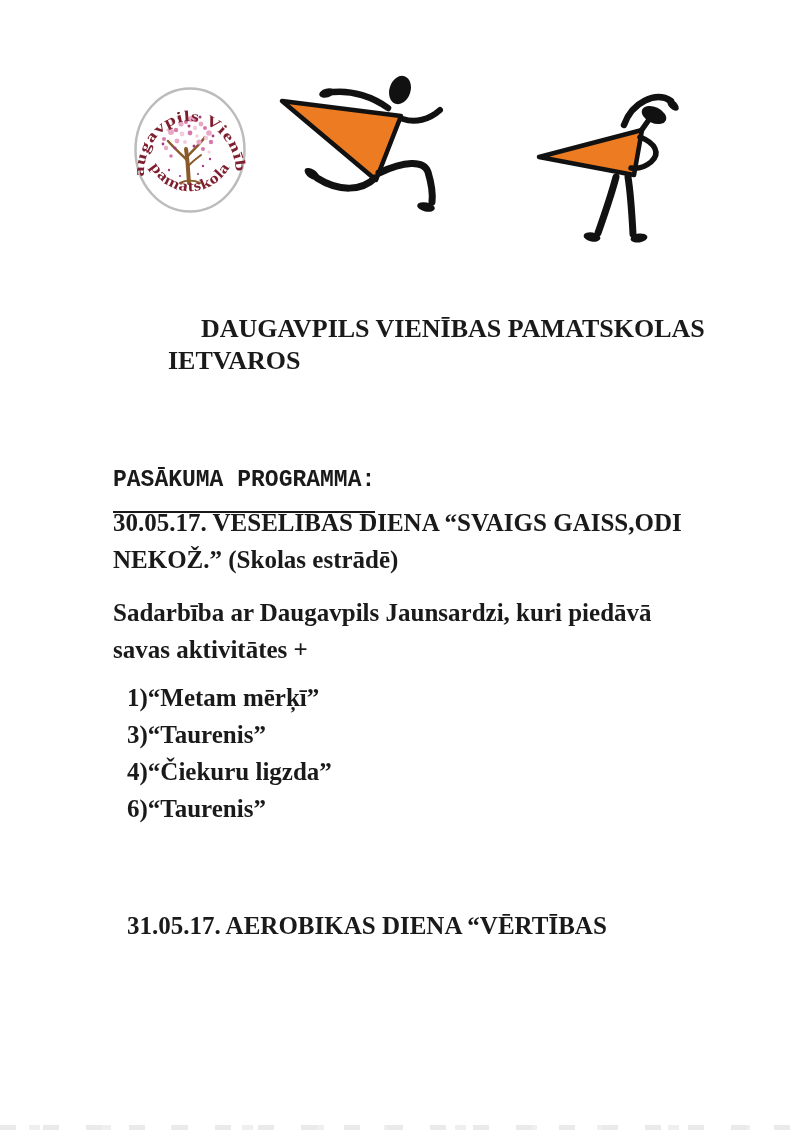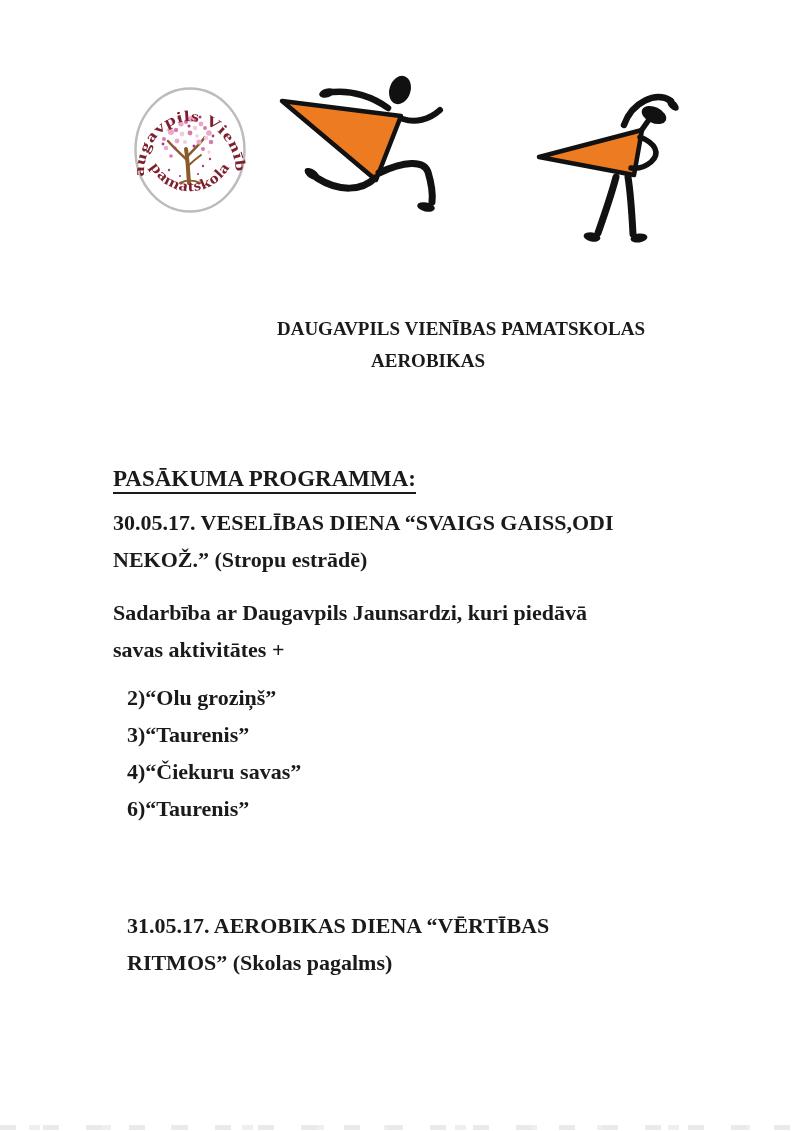--- a/index.html
+++ b/index.html
@@ -8,30 +8,30 @@
     width:800px;height:1131px;
     background:#ffffff;
     overflow:hidden;
     font-family:"Liberation Serif","DejaVu Serif",serif;
     color:#1a1a1a;
   }
   .abs{position:absolute;}
   
   .doc-header{
     left:168px;top:313px;width:520px;
-    text-align:center;font-weight:bold;font-size:19px;
+    text-align:left;font-weight:bold;font-size:26px;
   }
   .doc-header .t1{line-height:31px;transform:translateX(33px);white-space:nowrap;}
   .doc-header .t2{margin-top:11px;line-height:33px;white-space:nowrap;}
   .doc-header .t3{line-height:33px;}
   
   .sec-heading{left:113px;top:466px;font-size:23px;font-weight:bold;}
-  .sec-heading span{border-bottom:2.5px solid #1a1a1a;padding-bottom:1px;}
+  .sec-heading span{border-bottom:2.5px solid #1a1a1a;padding-bottom:18px;font-family:Liberation Mono, monospace;}
   
-  .big{font-size:22px;font-weight:bold;line-height:37px;}
+  .big{font-size:25px;font-weight:bold;line-height:37px;}
   .nowrap{white-space:nowrap;}
   .event1-title{left:113px;top:504px;}
   .event1-intro{left:113px;top:594px;}
   .activities{left:127px;top:679px;}
   .activity-row{white-space:nowrap;}
   .event2-title{left:127px;top:907px;font-family:Liberation Serif, serif;}
   
   .bottom-artifact{
     left:0;top:1125px;width:800px;height:5px;
     background:
@@ -149,44 +149,43 @@
         <ellipse cx="134" cy="25" rx="13" ry="8" transform="rotate(25 134 25)"></ellipse>
         <ellipse cx="153" cy="15" rx="7" ry="4" transform="rotate(45 153 15)"></ellipse>
         <ellipse cx="72" cy="147" rx="8.5" ry="4.5" transform="rotate(10 72 147)"></ellipse>
         <ellipse cx="119" cy="148" rx="8.5" ry="4.5" transform="rotate(-8 119 148)"></ellipse>
       </g>
     </svg>
   </div>
 
   <div class="abs doc-header">
     <div class="t1">DAUGAVPILS VIENĪBAS PAMATSKOLAS</div>
-    <div class="t3">AEROBIKAS</div>
+    <div class="t3">IETVAROS</div>
   </div>
 
   <div class="abs sec-heading">
     <span>PASĀKUMA PROGRAMMA:</span>
   </div>
 
   <div class="abs big event1-title">
     <div class="nowrap">30.05.17. VESELĪBAS DIENA “SVAIGS GAISS,ODI</div>
-    <div class="nowrap">NEKOŽ.” (Stropu estrādē)</div>
+    <div class="nowrap">NEKOŽ.” (Skolas estrādē)</div>
   </div>
 
   <div class="abs big event1-intro">
     <div class="nowrap">Sadarbība ar Daugavpils Jaunsardzi, kuri piedāvā</div>
     <div class="nowrap">savas aktivitātes +</div>
   </div>
 
   <div class="abs big activities">
-    <div class="activity-row"><span>2)</span><span>“Olu groziņš”</span></div>
+    <div class="activity-row"><span>1)</span><span>“Metam mērķī”</span></div>
     <div class="activity-row"><span>3)</span><span>“Taurenis”</span></div>
-    <div class="activity-row"><span>4)</span><span>“Čiekuru savas”</span></div>
+    <div class="activity-row"><span>4)</span><span>“Čiekuru ligzda”</span></div>
     <div class="activity-row"><span>6)</span><span>“Taurenis”</span></div>
   </div>
 
   <div class="abs big event2-title">
     <div class="nowrap">31.05.17. AEROBIKAS DIENA “VĒRTĪBAS</div>
-    <div class="nowrap">RITMOS” (Skolas pagalms)</div>
   </div>
 
   <div class="abs bottom-artifact"></div>
 
 </div>
 
 </body></html>

